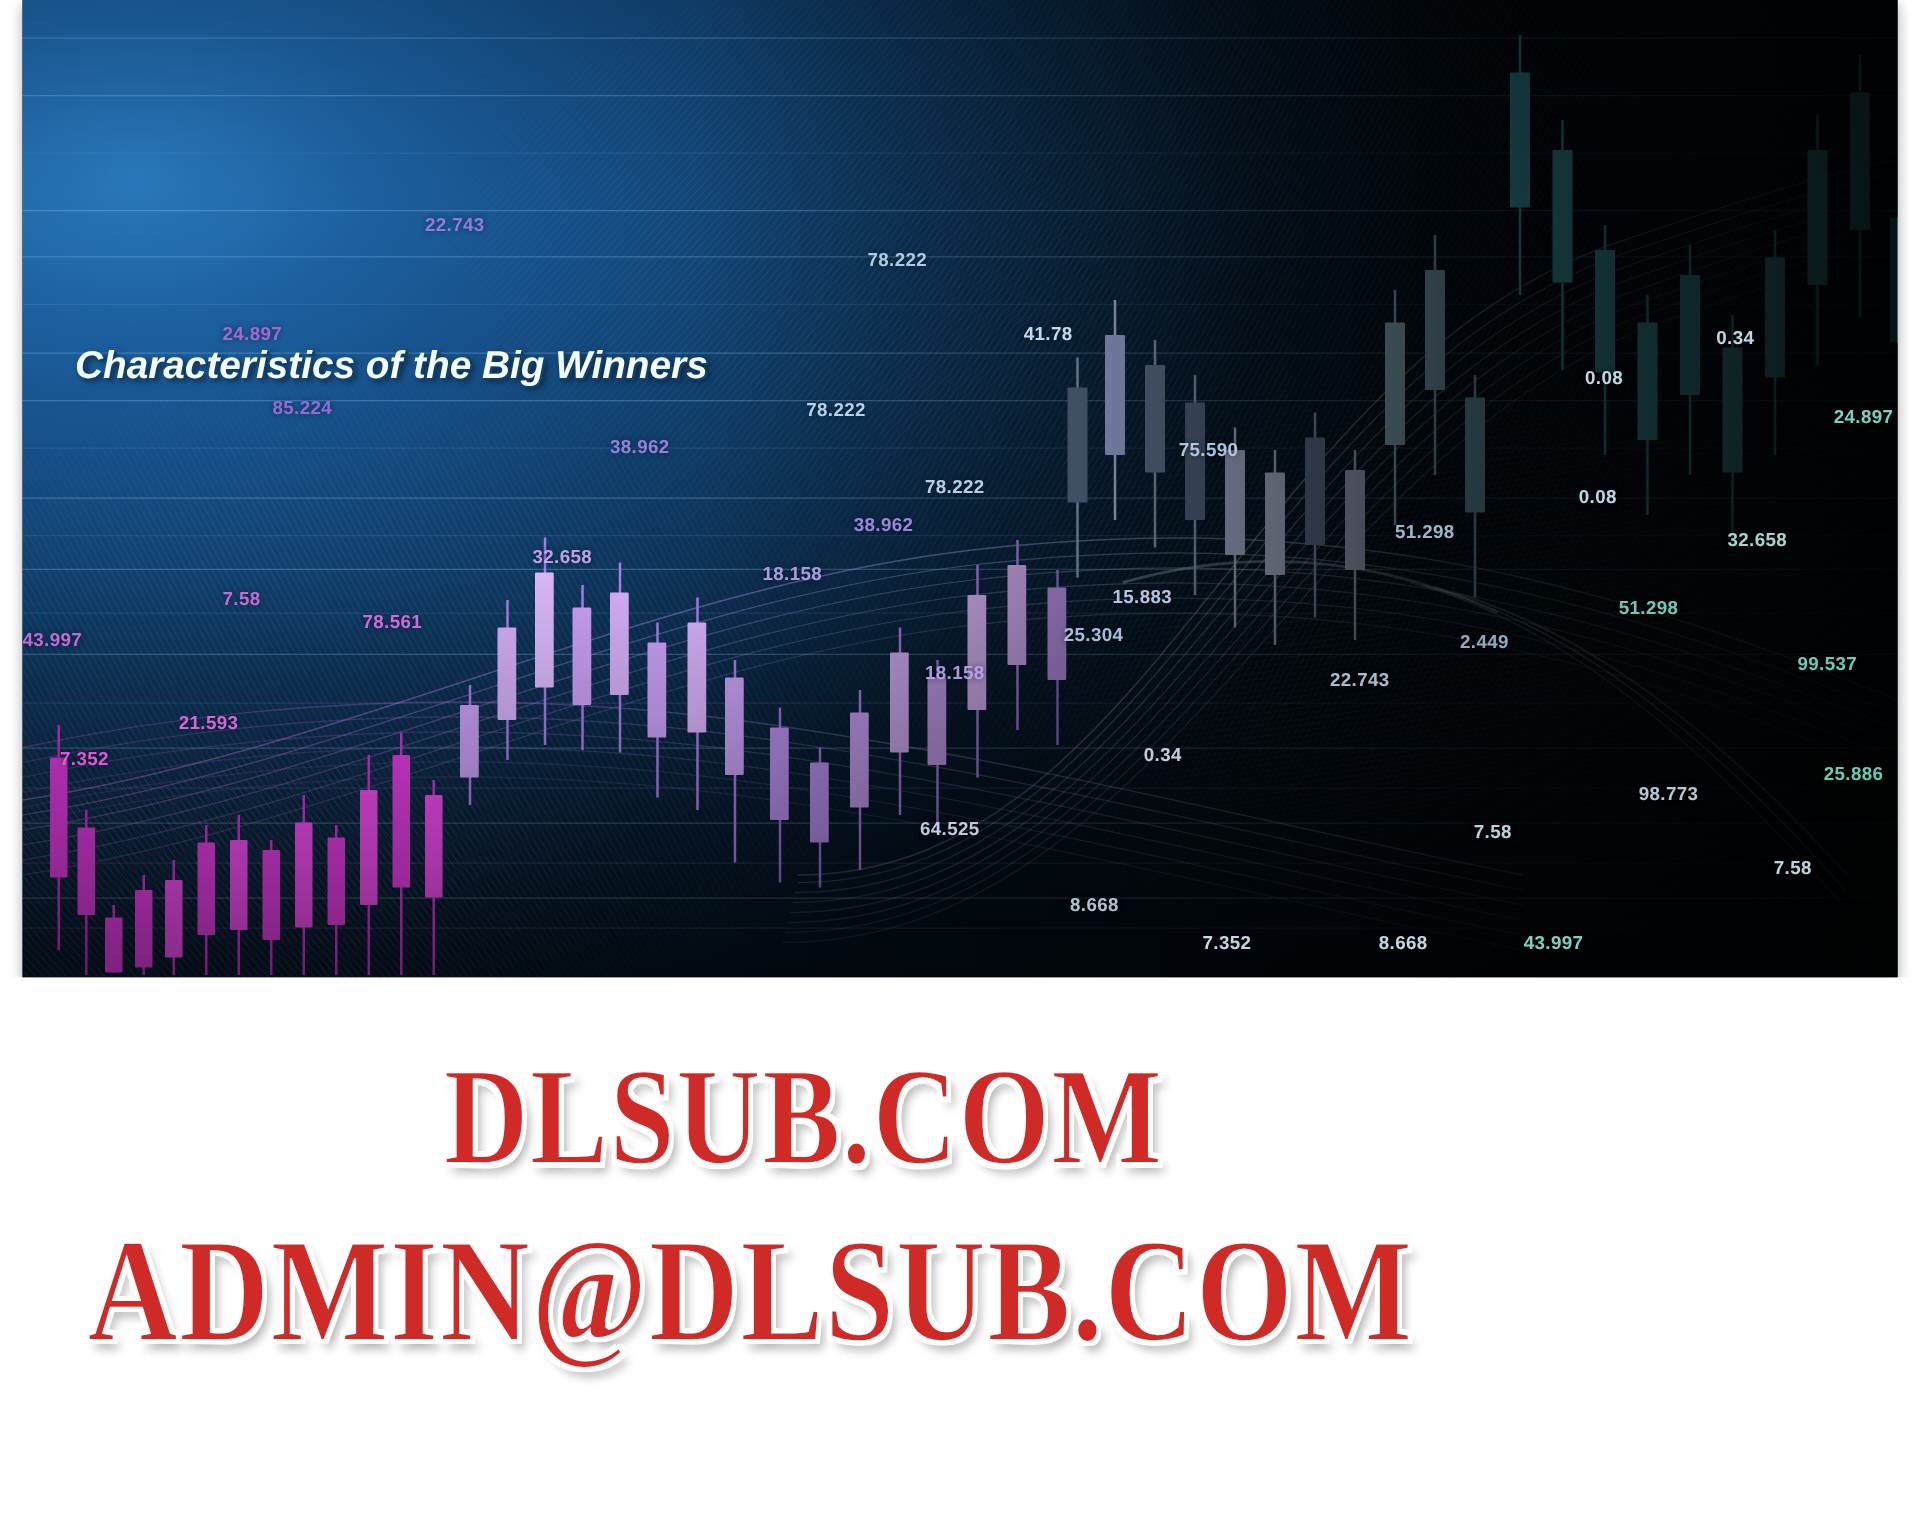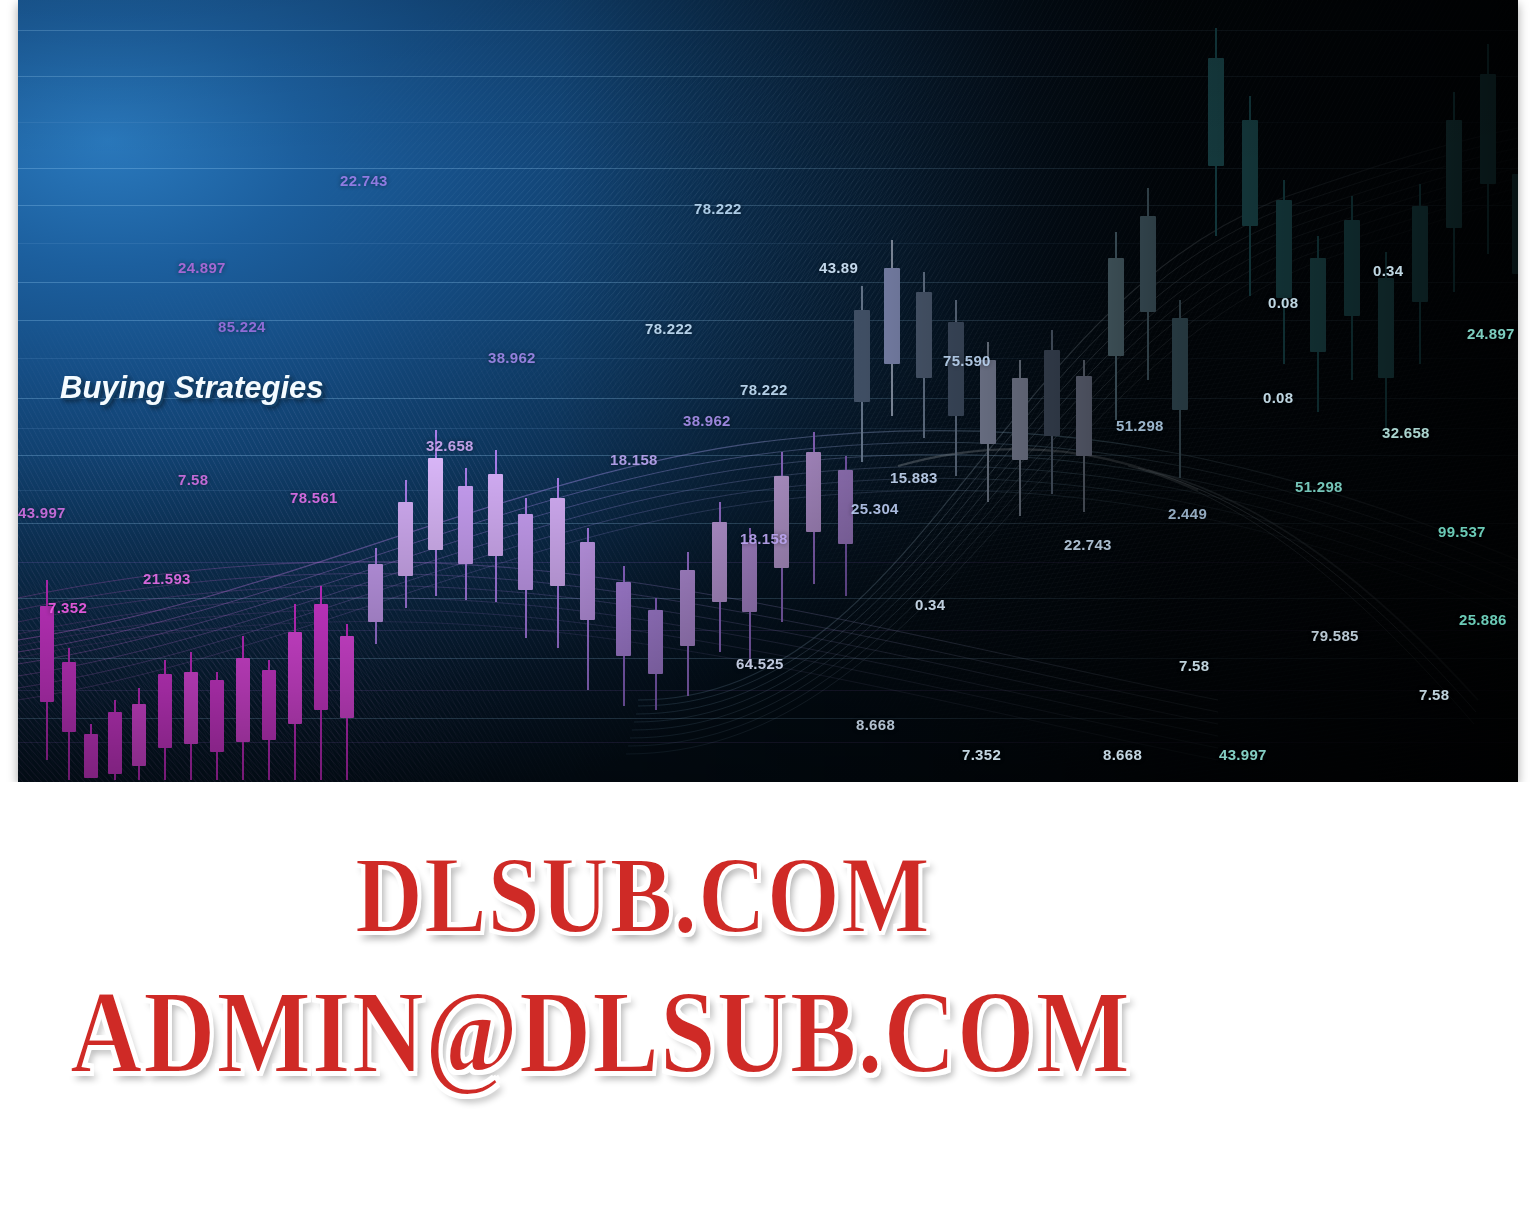--- a/index.html
+++ b/index.html
@@ -542,21 +542,21 @@
   <div class="bg-darken"></div>
   <div class="bg-darken-v"></div>
 
   <div id="value-labels">
       <div class="num" style="left: 322px; top: 172px; color: rgb(154, 126, 232); font-size: 15px; opacity: 0.92; text-shadow: rgba(0, 0, 0, 0.55) 0px 0px 5px;">22.743</div>
       <div class="num" style="left: 160px; top: 259px; color: rgb(176, 106, 216); font-size: 15px; opacity: 0.92; text-shadow: rgba(0, 0, 0, 0.55) 0px 0px 5px;">24.897</div>
       <div class="num" style="left: 200px; top: 318px; color: rgb(154, 111, 221); font-size: 15px; opacity: 0.92; text-shadow: rgba(0, 0, 0, 0.55) 0px 0px 5px;">85.224</div>
       <div class="num" style="left: 676px; top: 200px; color: rgb(185, 216, 242); font-size: 15px; opacity: 0.92; text-shadow: rgba(0, 0, 0, 0.55) 0px 0px 5px;">78.222</div>
       <div class="num" style="left: 627px; top: 320px; color: rgb(195, 222, 245); font-size: 15px; opacity: 0.92; text-shadow: rgba(0, 0, 0, 0.55) 0px 0px 5px;">78.222</div>
       <div class="num" style="left: 722px; top: 381px; color: rgb(195, 222, 245); font-size: 15px; opacity: 0.92; text-shadow: rgba(0, 0, 0, 0.55) 0px 0px 5px;">78.222</div>
-      <div class="num" style="left: 801px; top: 259px; color: rgb(212, 232, 251); font-size: 15px; opacity: 0.92; text-shadow: rgba(0, 0, 0, 0.55) 0px 0px 5px;">43.89</div>
+      <div class="num" style="left: 801px; top: 259px; color: rgb(212, 232, 251); font-size: 15px; opacity: 0.92; text-shadow: rgba(0, 0, 0, 0.55) 0px 0px 5px;">41.78</div>
       <div class="num" style="left: 925px; top: 352px; color: rgb(185, 210, 238); font-size: 15px; opacity: 0.92; text-shadow: rgba(0, 0, 0, 0.55) 0px 0px 5px;">75.590</div>
       <div class="num" style="left: 470px; top: 349px; color: rgb(159, 134, 230); font-size: 15px; opacity: 0.92; text-shadow: rgba(0, 0, 0, 0.55) 0px 0px 5px;">38.962</div>
       <div class="num" style="left: 665px; top: 412px; color: rgb(167, 142, 233); font-size: 15px; opacity: 0.92; text-shadow: rgba(0, 0, 0, 0.55) 0px 0px 5px;">38.962</div>
       <div class="num" style="left: 408px; top: 437px; color: rgb(207, 168, 242); font-size: 15px; opacity: 0.92; text-shadow: rgba(0, 0, 0, 0.55) 0px 0px 5px;">32.658</div>
       <div class="num" style="left: 592px; top: 451px; color: rgb(185, 164, 239); font-size: 15px; opacity: 0.92; text-shadow: rgba(0, 0, 0, 0.55) 0px 0px 5px;">18.158</div>
       <div class="num" style="left: 722px; top: 530px; color: rgb(185, 164, 239); font-size: 15px; opacity: 0.92; text-shadow: rgba(0, 0, 0, 0.55) 0px 0px 5px;">18.158</div>
       <div class="num" style="left: 833px; top: 500px; color: rgb(184, 201, 238); font-size: 15px; opacity: 0.92; text-shadow: rgba(0, 0, 0, 0.55) 0px 0px 5px;">25.304</div>
       <div class="num" style="left: 872px; top: 469px; color: rgb(193, 212, 240); font-size: 15px; opacity: 0.92; text-shadow: rgba(0, 0, 0, 0.55) 0px 0px 5px;">15.883</div>
       <div class="num" style="left: 718px; top: 655px; color: rgb(207, 216, 238); font-size: 15px; opacity: 0.92; text-shadow: rgba(0, 0, 0, 0.55) 0px 0px 5px;">64.525</div>
       <div class="num" style="left: 160px; top: 471px; color: rgb(208, 111, 224); font-size: 15px; opacity: 0.92; text-shadow: rgba(0, 0, 0, 0.55) 0px 0px 5px;">7.58</div>
@@ -569,29 +569,29 @@
       <div class="num" style="left: 1150px; top: 505px; color: rgb(159, 184, 207); font-size: 15px; opacity: 0.92; text-shadow: rgba(0, 0, 0, 0.55) 0px 0px 5px;">2.449</div>
       <div class="num" style="left: 1098px; top: 417px; color: rgb(168, 196, 220); font-size: 15px; opacity: 0.92; text-shadow: rgba(0, 0, 0, 0.55) 0px 0px 5px;">51.298</div>
       <div class="num" style="left: 1277px; top: 478px; color: rgb(127, 214, 200); font-size: 15px; opacity: 0.92; text-shadow: rgba(0, 0, 0, 0.55) 0px 0px 5px;">51.298</div>
       <div class="num" style="left: 1355px; top: 262px; color: rgb(207, 232, 244); font-size: 15px; opacity: 0.92; text-shadow: rgba(0, 0, 0, 0.55) 0px 0px 5px;">0.34</div>
       <div class="num" style="left: 1250px; top: 294px; color: rgb(207, 232, 244); font-size: 15px; opacity: 0.92; text-shadow: rgba(0, 0, 0, 0.55) 0px 0px 5px;">0.08</div>
       <div class="num" style="left: 1245px; top: 389px; color: rgb(207, 232, 244); font-size: 15px; opacity: 0.92; text-shadow: rgba(0, 0, 0, 0.55) 0px 0px 5px;">0.08</div>
       <div class="num" style="left: 1449px; top: 325px; color: rgb(136, 224, 208); font-size: 15px; opacity: 0.92; text-shadow: rgba(0, 0, 0, 0.55) 0px 0px 5px;">24.897</div>
       <div class="num" style="left: 1364px; top: 424px; color: rgb(185, 230, 224); font-size: 15px; opacity: 0.92; text-shadow: rgba(0, 0, 0, 0.55) 0px 0px 5px;">32.658</div>
       <div class="num" style="left: 1420px; top: 523px; color: rgb(116, 220, 198); font-size: 15px; opacity: 0.92; text-shadow: rgba(0, 0, 0, 0.55) 0px 0px 5px;">99.537</div>
       <div class="num" style="left: 1441px; top: 611px; color: rgb(116, 220, 198); font-size: 15px; opacity: 0.92; text-shadow: rgba(0, 0, 0, 0.55) 0px 0px 5px;">25.886</div>
-      <div class="num" style="left: 1293px; top: 627px; color: rgb(200, 216, 228); font-size: 15px; opacity: 0.92; text-shadow: rgba(0, 0, 0, 0.55) 0px 0px 5px;">79.585</div>
+      <div class="num" style="left: 1293px; top: 627px; color: rgb(200, 216, 228); font-size: 15px; opacity: 0.92; text-shadow: rgba(0, 0, 0, 0.55) 0px 0px 5px;">98.773</div>
       <div class="num" style="left: 838px; top: 716px; color: rgb(192, 208, 224); font-size: 15px; opacity: 0.92; text-shadow: rgba(0, 0, 0, 0.55) 0px 0px 5px;">8.668</div>
       <div class="num" style="left: 1161px; top: 657px; color: rgb(207, 228, 238); font-size: 15px; opacity: 0.92; text-shadow: rgba(0, 0, 0, 0.55) 0px 0px 5px;">7.58</div>
       <div class="num" style="left: 1401px; top: 686px; color: rgb(207, 228, 238); font-size: 15px; opacity: 0.92; text-shadow: rgba(0, 0, 0, 0.55) 0px 0px 5px;">7.58</div>
       <div class="num" style="left: 944px; top: 746px; color: rgb(212, 232, 244); font-size: 15px; opacity: 0.92; text-shadow: rgba(0, 0, 0, 0.55) 0px 0px 5px;">7.352</div>
       <div class="num" style="left: 1085px; top: 746px; color: rgb(212, 232, 244); font-size: 15px; opacity: 0.92; text-shadow: rgba(0, 0, 0, 0.55) 0px 0px 5px;">8.668</div>
       <div class="num" style="left: 1201px; top: 746px; color: rgb(143, 224, 212); font-size: 15px; opacity: 0.92; text-shadow: rgba(0, 0, 0, 0.55) 0px 0px 5px;">43.997</div>
     </div>
 
   <div id="title-block">
-    <div class="hero-sub2">Buying Strategies</div>
+    <div class="hero-sub1">Characteristics of the Big Winners</div>
   </div>
 </div>
 
 <div id="watermarks"></div>
 <div class="wm wm-1">DLSUB.COM</div>
 <div class="wm wm-2">ADMIN@DLSUB.COM</div>
 
 </body></html>

